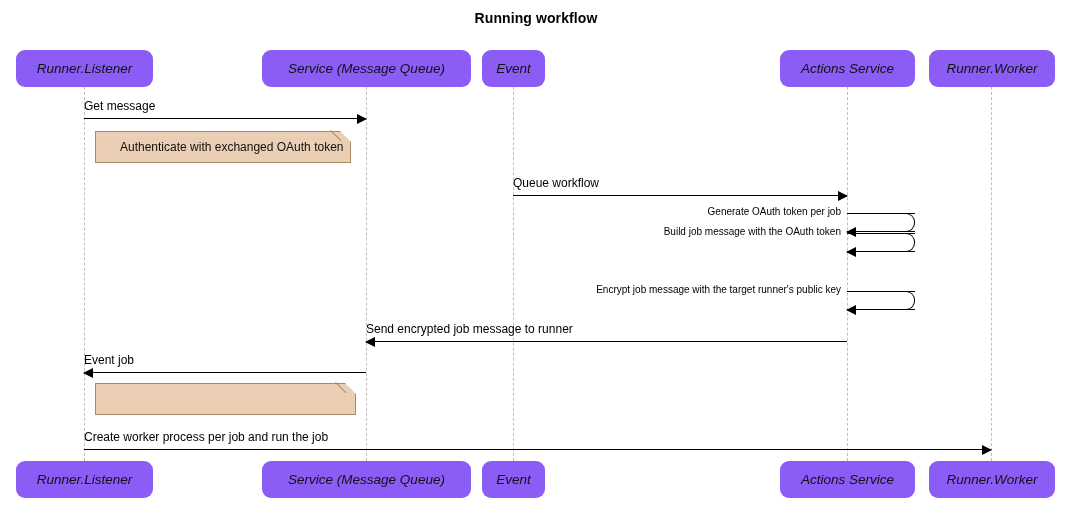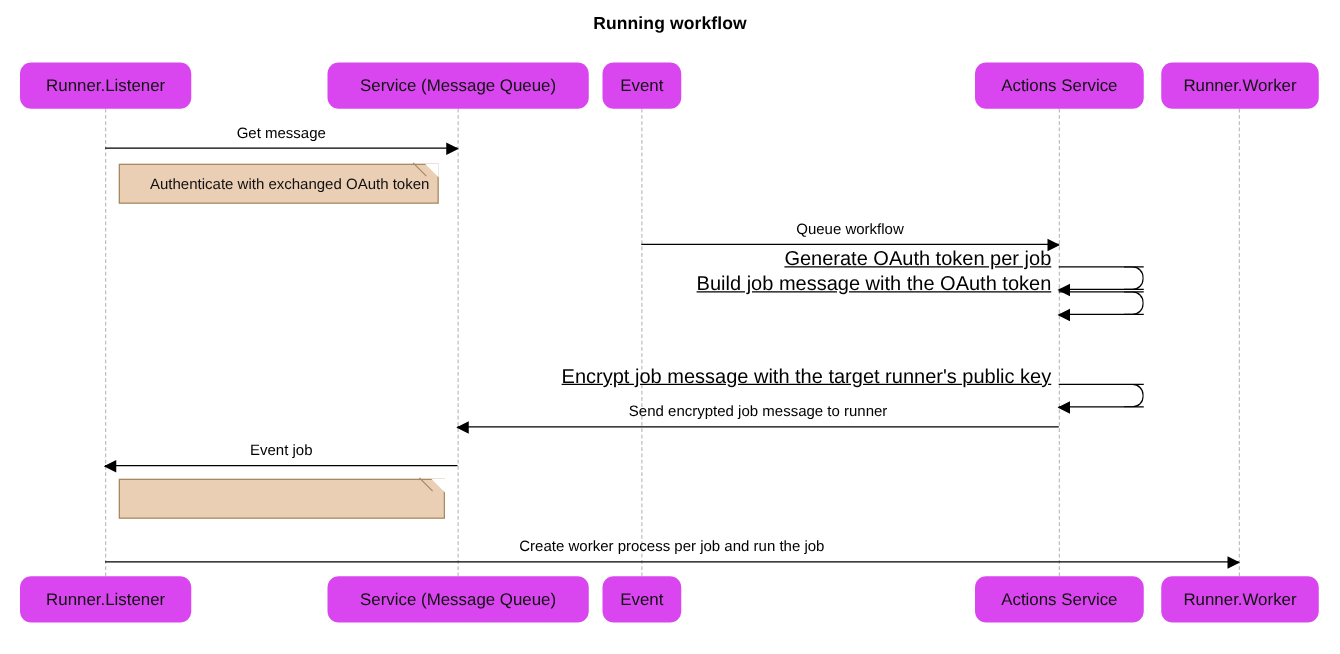--- a/index.html
+++ b/index.html
@@ -21,47 +21,48 @@
 
   
   .lifeline{
     position:absolute;top:87px;width:0;height:374px;
     border-left:1.4px dashed #bfbfbf;
   }
 
   
   .participant{
     position:absolute;height:37px;
-    background:#d946ef;
+    background:#8b5cf6;
     border-radius:9px;
     display:flex;align-items:center;justify-content:center;
     font-size:13.5px;color:#111111;
     white-space:nowrap;
     box-sizing:border-box;
     padding:0 12px;
+    font-style:italic;
   }
 
   
   .msg{position:absolute;height:0;}
   .msg .line{
     position:absolute;left:0;top:0;width:100%;
     border-top:1.5px solid #000000;
   }
   .msg .head{
     position:absolute;top:-4.5px;
     width:0;height:0;
     border-top:5px solid transparent;
     border-bottom:5px solid transparent;
   }
   .msg.right .head{right:-1px;border-left:10px solid #000000;}
   .msg.left  .head{left:-1px; border-right:10px solid #000000;}
   .msg .label{
     position:absolute;left:0;width:100%;
     bottom:5px;
-    text-align:center;
+    text-align:left;
     font-size:12px;color:#000000;
     white-space:nowrap;
   }
 
   
   .selfloop{position:absolute;}
   .selfloop .top{
     position:absolute;left:0;top:0;width:100%;
     border-top:1.5px solid #000000;
   }
@@ -84,23 +85,22 @@
     border-bottom:5px solid transparent;
     border-right:10px solid #000000;
   }
   .selfloop .label{
     position:absolute;
     right:100%;
     bottom:100%;
     margin-right:6px;
     margin-bottom:-4px;
     text-align:right;
-    font-size:16px;color:#000000;
-    white-space:nowrap;
-    text-decoration:underline;
+    font-size:10px;color:#000000;
+    white-space:nowrap;
   }
 
   
   .note{
     position:absolute;height:32px;
     background:#eacfb4;
     border:1px solid #a68a64;
     box-sizing:border-box;
     display:flex;align-items:center;
     padding:0 24px;
@@ -174,21 +174,21 @@
         <div class="head"></div>
         <div class="label">Generate OAuth token per job</div>
       </div>
       <div class="selfloop" style="left: 847px; top: 233px; width: 68px; height: 19px;">
         <div class="top"></div>
         <div class="curve"></div>
         <div class="bottom"></div>
         <div class="head"></div>
         <div class="label">Build job message with the OAuth token</div>
       </div>
-      <div class="selfloop" style="left: 847px; top: 291px; width: 68px; height: 19px; margin-top: 16px;">
+      <div class="selfloop" style="left: 847px; top: 291px; width: 68px; height: 19px;">
         <div class="top"></div>
         <div class="curve"></div>
         <div class="bottom"></div>
         <div class="head"></div>
         <div class="label">Encrypt job message with the target runner's public key</div>
       </div>
       <div class="msg left" style="left: 366px; top: 341px; width: 481px;">
         <div class="line"></div>
         <div class="head"></div>
         <div class="label">Send encrypted job message to runner</div>

